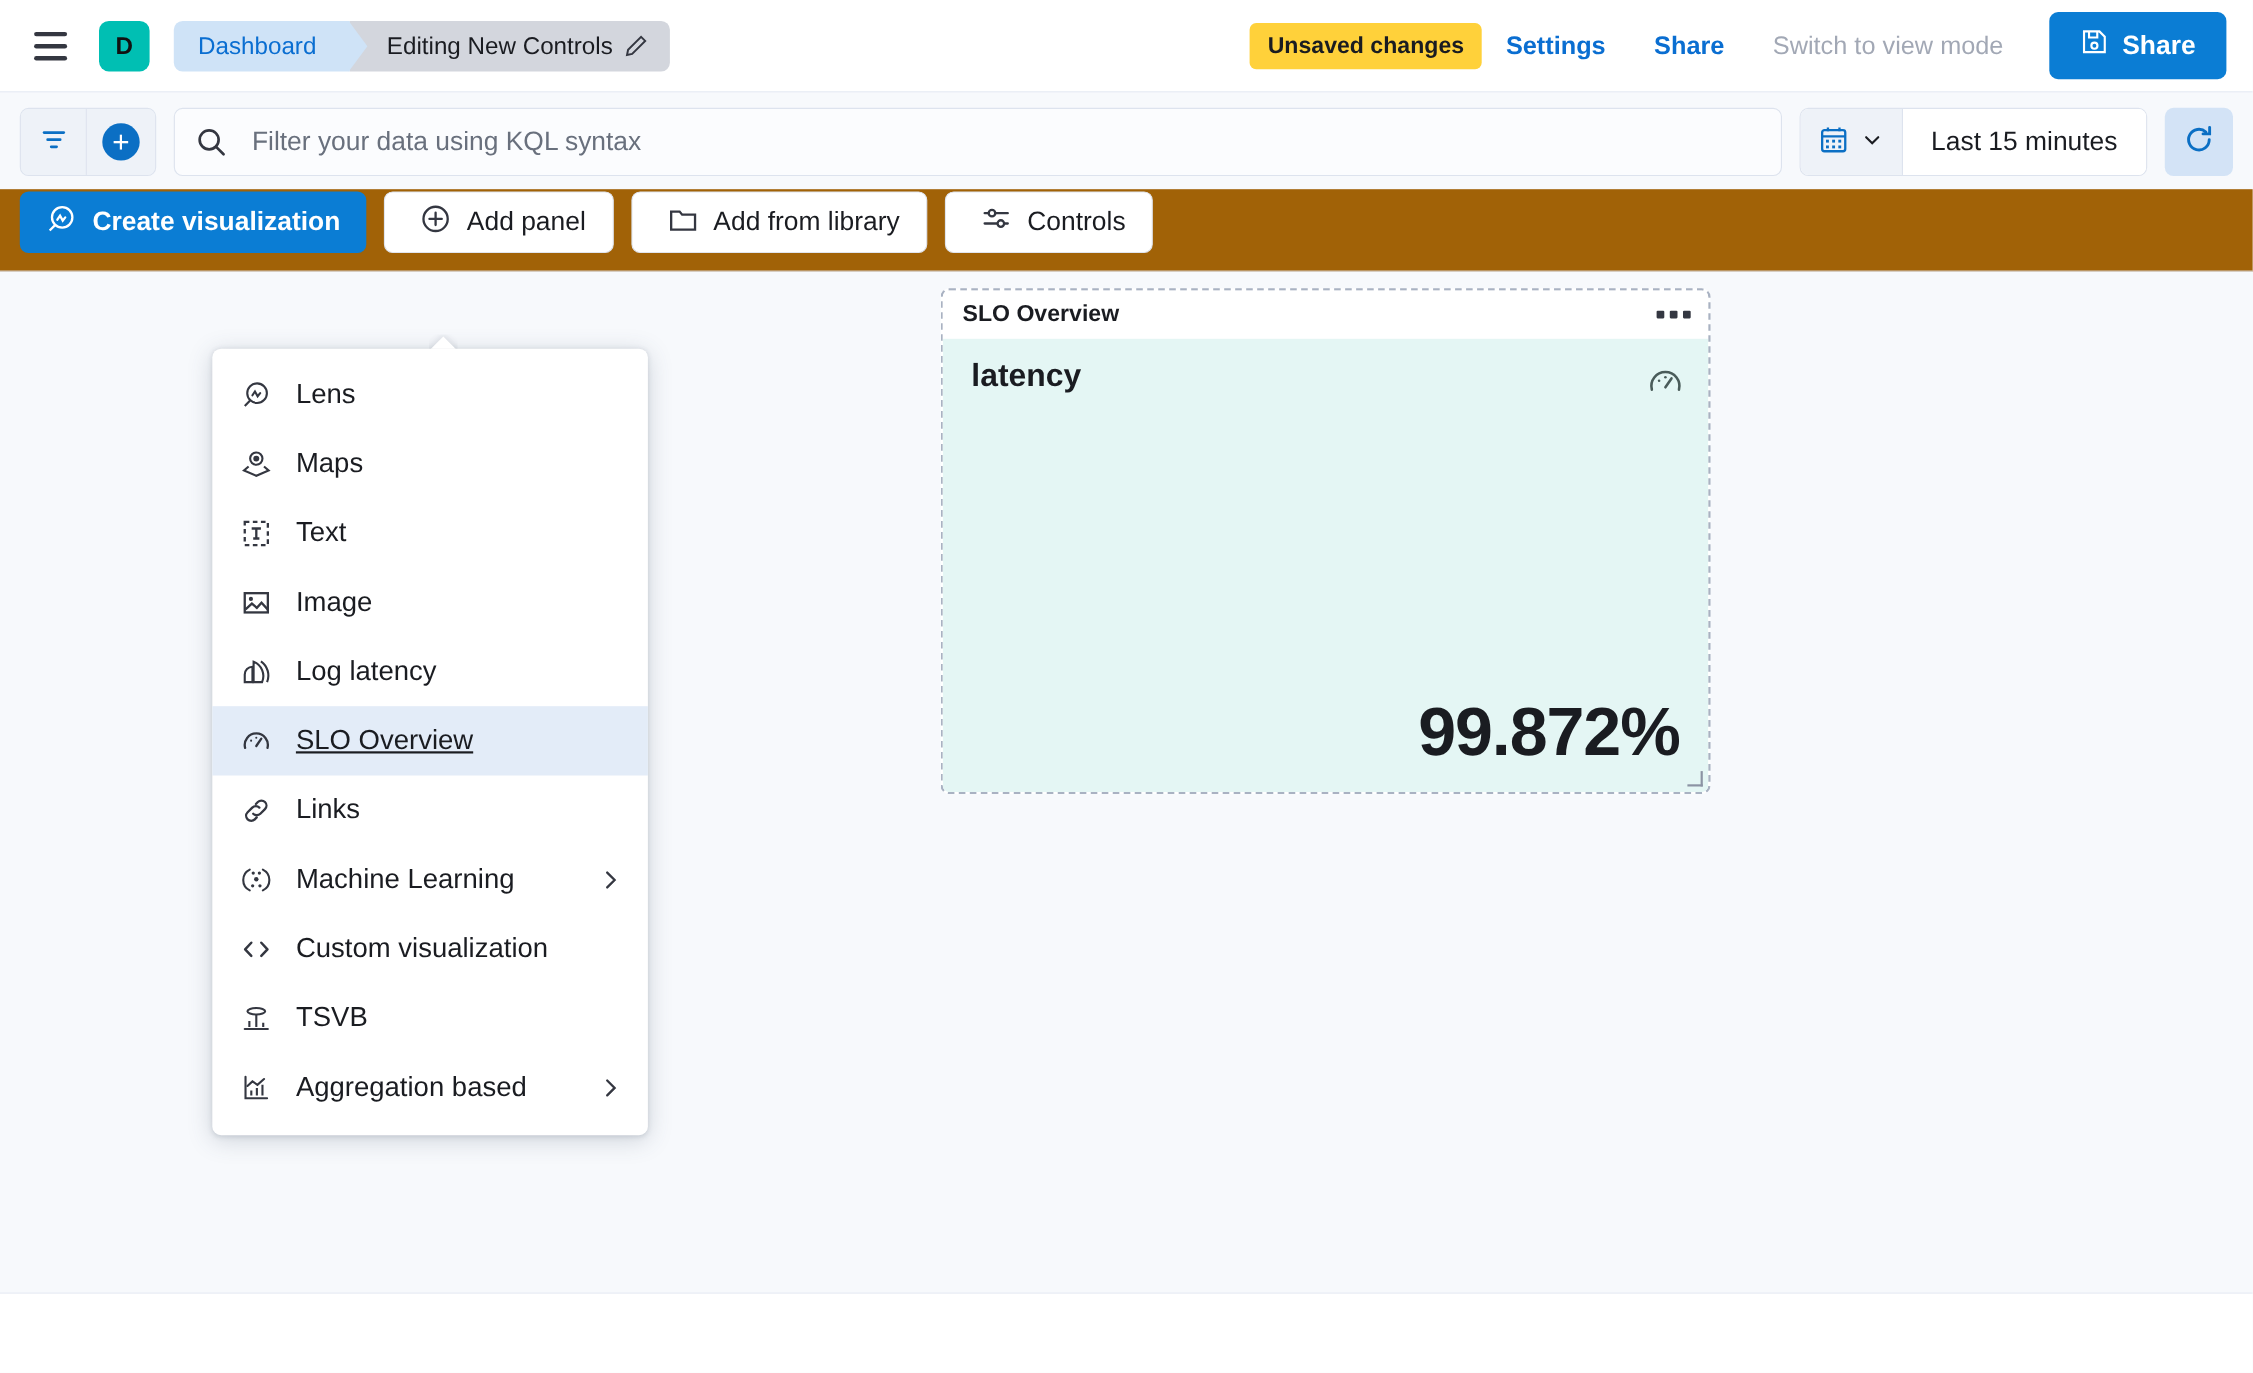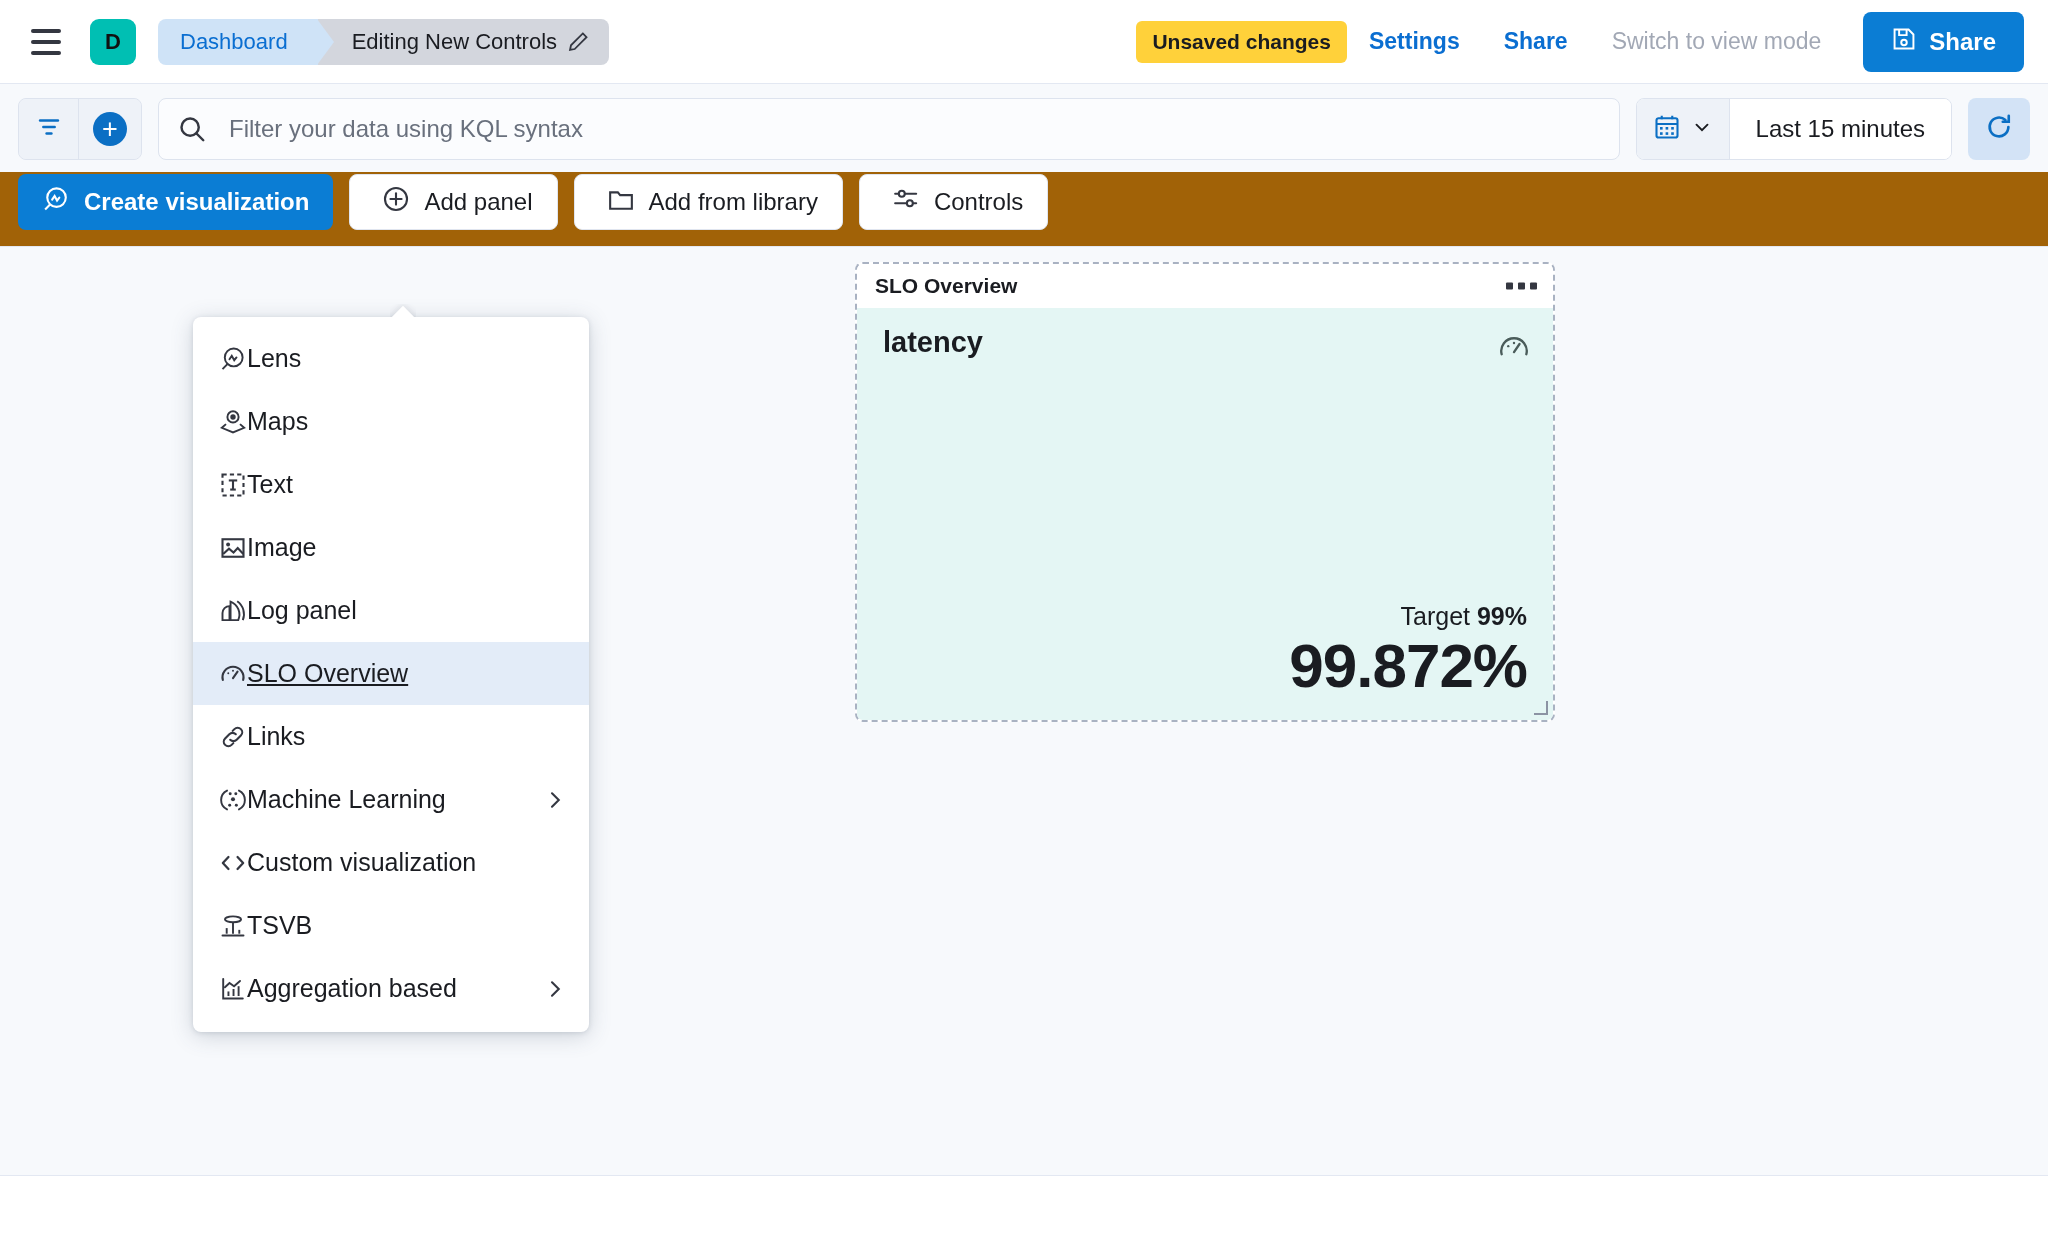--- a/index.html
+++ b/index.html
@@ -206,21 +206,21 @@
   }
   .popover-arrow::after {
     content: ''; position: absolute;
     width: 20px; height: 20px; background: #fff;
     transform: rotate(45deg); left: 3px; top: 6px;
     box-shadow: -2px -2px 6px rgba(65,78,101,0.12);
   }
   .menu-item {
     display: flex; align-items: center;
     height: 63px; padding: 0 22px 0 26px;
-    cursor: pointer;
+    gap: 22px; cursor: pointer;
     font-size: 25px; color: #1a1c21;
   }
   .menu-item.selected { background: #e3ecf8; }
   .menu-item.selected .mi-label { text-decoration: underline; }
   .mi-icon {
     width: 28px; height: 28px; flex: 0 0 28px;
     display: flex; align-items: center; justify-content: center;
   }
   .mi-label { flex: 1; }
   .mi-arrow {
@@ -503,21 +503,21 @@
     </div>
 
     <div class="menu-item">
       <span class="mi-icon">
         <svg width="28" height="28" viewBox="0 0 16 16" fill="none" stroke="#343741" stroke-width="1.1">
           <path d="M2 9.2a4 4 0 0 1 4-4v8H2z"></path>
           <path d="M6.6 2.6a8 8 0 0 1 4.4 10.6H6.6z"></path>
           <path d="M10.4 2.4a9 9 0 0 1 3.2 10.8"></path>
         </svg>
       </span>
-      <span class="mi-label">Log panel</span>
+      <span class="mi-label">Log latency</span>
     </div>
 
     <div class="menu-item selected">
       <span class="mi-icon">
         <svg width="28" height="28" viewBox="0 0 16 16" fill="none" stroke="#343741" stroke-width="1.2" stroke-linecap="round">
           <path d="M2.2 11.4a6 6 0 1 1 11.6 0"></path>
           <line x1="8" y1="10.4" x2="10.6" y2="6.6"></line>
           <circle cx="5.3" cy="7.6" r="0.55" fill="#343741" stroke="none"></circle>
           <circle cx="8" cy="6.1" r="0.55" fill="#343741" stroke="none"></circle>
         </svg>
@@ -615,24 +615,20 @@
       <span class="slo-gauge-icon">
         <svg width="34" height="34" viewBox="0 0 16 16" fill="none" stroke="#4a5c5a" stroke-width="1.1" stroke-linecap="round">
           <path d="M2.2 11.4a6 6 0 1 1 11.6 0"></path>
           <line x1="8" y1="10.4" x2="10.6" y2="6.6"></line>
           <circle cx="5.3" cy="7.6" r="0.55" fill="#4a5c5a" stroke="none"></circle>
           <circle cx="8" cy="6.1" r="0.55" fill="#4a5c5a" stroke="none"></circle>
         </svg>
       </span>
 
       <div class="slo-values">
-        <div class="slo-target">
-          <span>Target</span>
-          <b>99%</b>
-        </div>
         <div class="slo-big">99.872%</div>
       </div>
 
       <span class="resize-handle"></span>
     </div>
   </div>
 
   <div class="bottom-strip"></div>
 </div>
 

